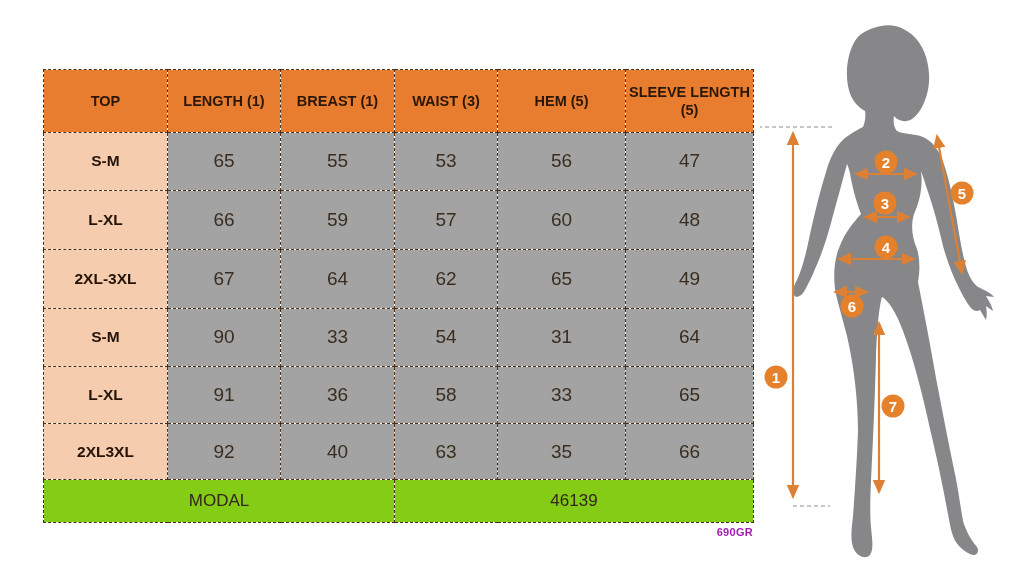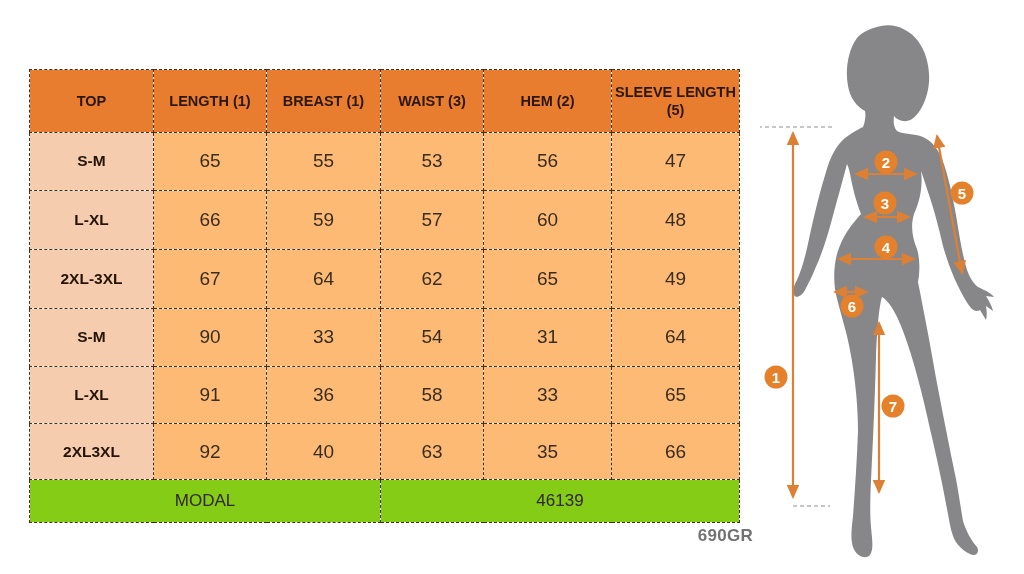--- a/index.html
+++ b/index.html
@@ -3,50 +3,50 @@
 <meta charset="utf-8">
 <style>
   html,body{margin:0;padding:0;background:#ffffff;}
   .stage{
     position:relative;width:1024px;height:574px;overflow:hidden;
     background:#ffffff;
     font-family:"Liberation Sans",sans-serif;
   }
   
   table.sizing{
-    position:absolute;left:29px;top:69px;
+    position:absolute;left:43px;top:69px;
     width:710px;height:454px;
     border-collapse:collapse;table-layout:fixed;
   }
   table.sizing td{
     border:2px dashed #42291577;
     outline:none;
     text-align:center;vertical-align:middle;
     padding:0;overflow:hidden;
   }
   table.sizing td{border:1.8px dashed #4a2e18;}
   tr.r1{height:51px}tr.r2{height:47px}tr.r3{height:48px}tr.r4{height:48px}
   tr.r5{height:47px}tr.r6{height:47px}tr.r7{height:47px}tr.r8{height:45px}
   tr.r9{height:39px}tr.r10{height:35px}
   td.hd{
     background:#e87d30;color:#2b1708;
     font-weight:bold;font-size:14.5px;line-height:1.25;
   }
   td.val{
-    background:#fdba74;color:#3a2d20;font-size:19px;
+    background:#a3a3a3;color:#3a2d20;font-size:19px;
   }
   td.size{
     background:#f6ccae;color:#241308;font-weight:bold;font-size:15.5px;margin-top:36px;
   }
   td.footval{
     background:#84cc16;color:#33261a;font-size:17px;
   }
   .note{
     position:absolute;left:43px;top:526px;width:710px;
-    text-align:right;font-size:17px;font-weight:bold;color:#737373;
+    text-align:right;font-size:11px;font-weight:bold;color:#a21caf;
     letter-spacing:.3px;
   }
   
   .figure-wrap{position:absolute;left:760px;top:0;width:264px;height:574px;}
   .circle-num{fill:#ffffff;font-family:"Liberation Sans",sans-serif;
     font-size:15px;font-weight:bold;text-anchor:middle;}
 </style>
 </head>
 <body>
 
@@ -60,21 +60,21 @@
       <col style="width:103px">
         <col style="width:128px">
         <col style="width:128px">
     </colgroup>
     <tbody>
       <tr class="r1">
         <td class="hd">TOP</td>
         <td class="hd">LENGTH (1)</td>
         <td class="hd">BREAST (1)</td>
         <td class="hd">WAIST (3)</td>
-        <td class="hd">HEM (2)</td>
+        <td class="hd">HEM (5)</td>
         <td class="hd">SLEEVE LENGTH (5)</td>
       </tr>
       <tr class="r2">
         <td class="size">S-M</td>
         <td class="val">65</td>
         <td class="val">55</td>
         <td class="val">53</td>
         <td class="val">56</td>
         <td class="val">47</td>
       </tr>

